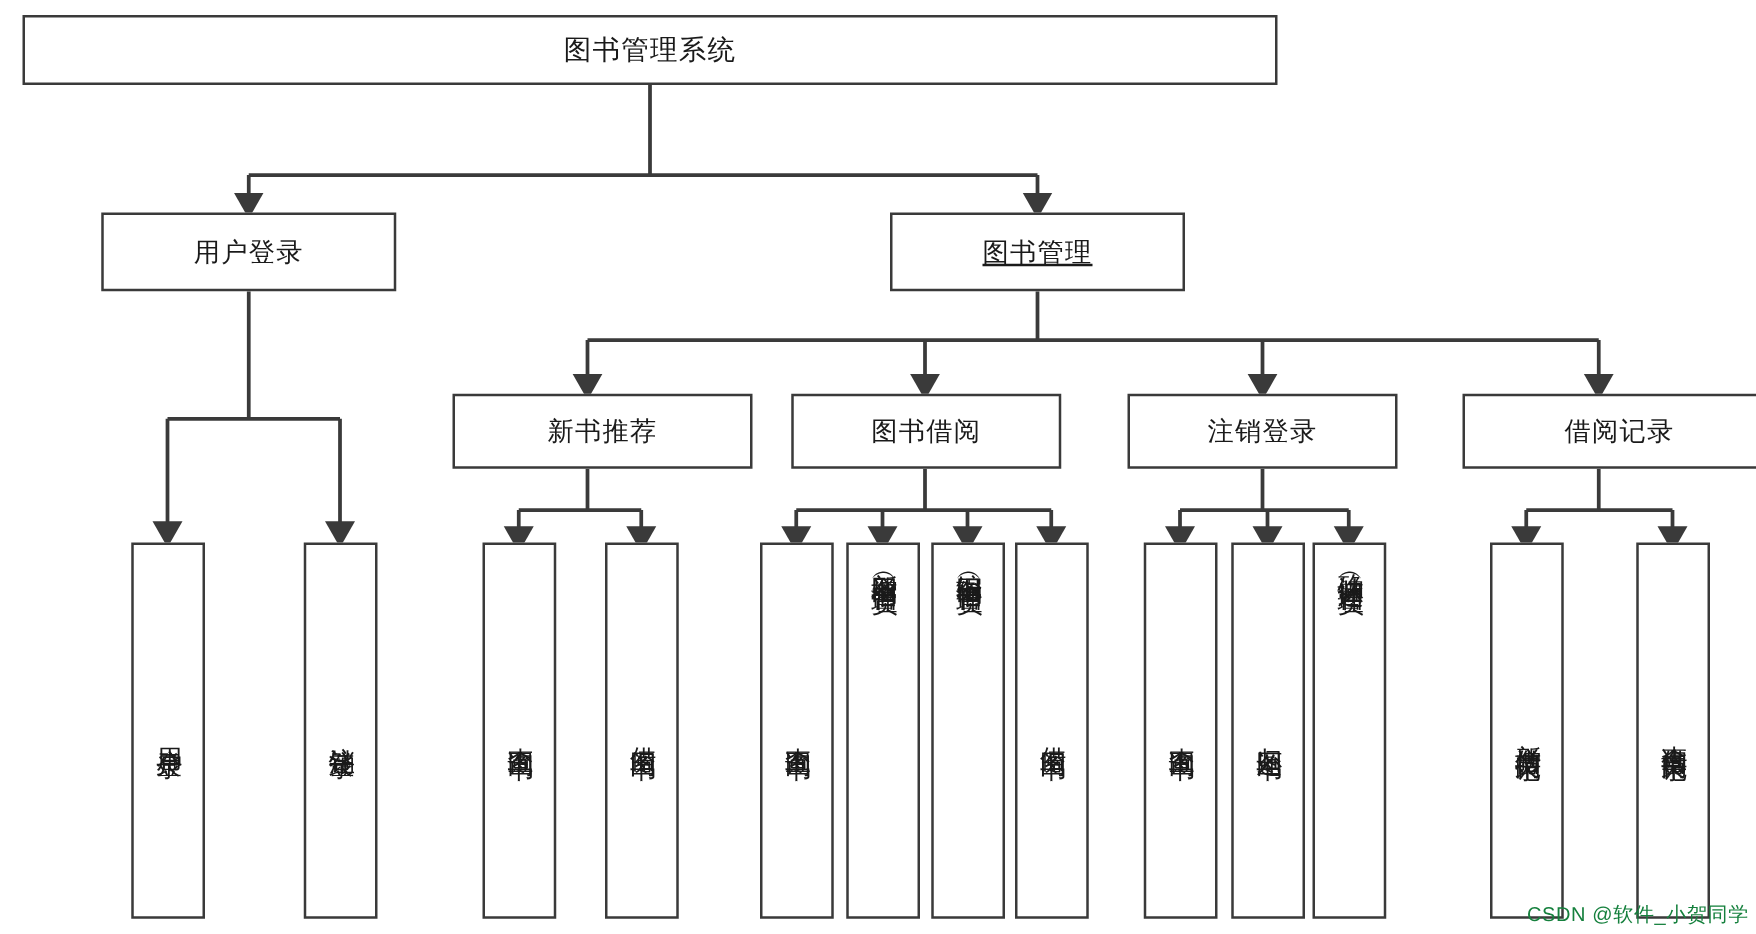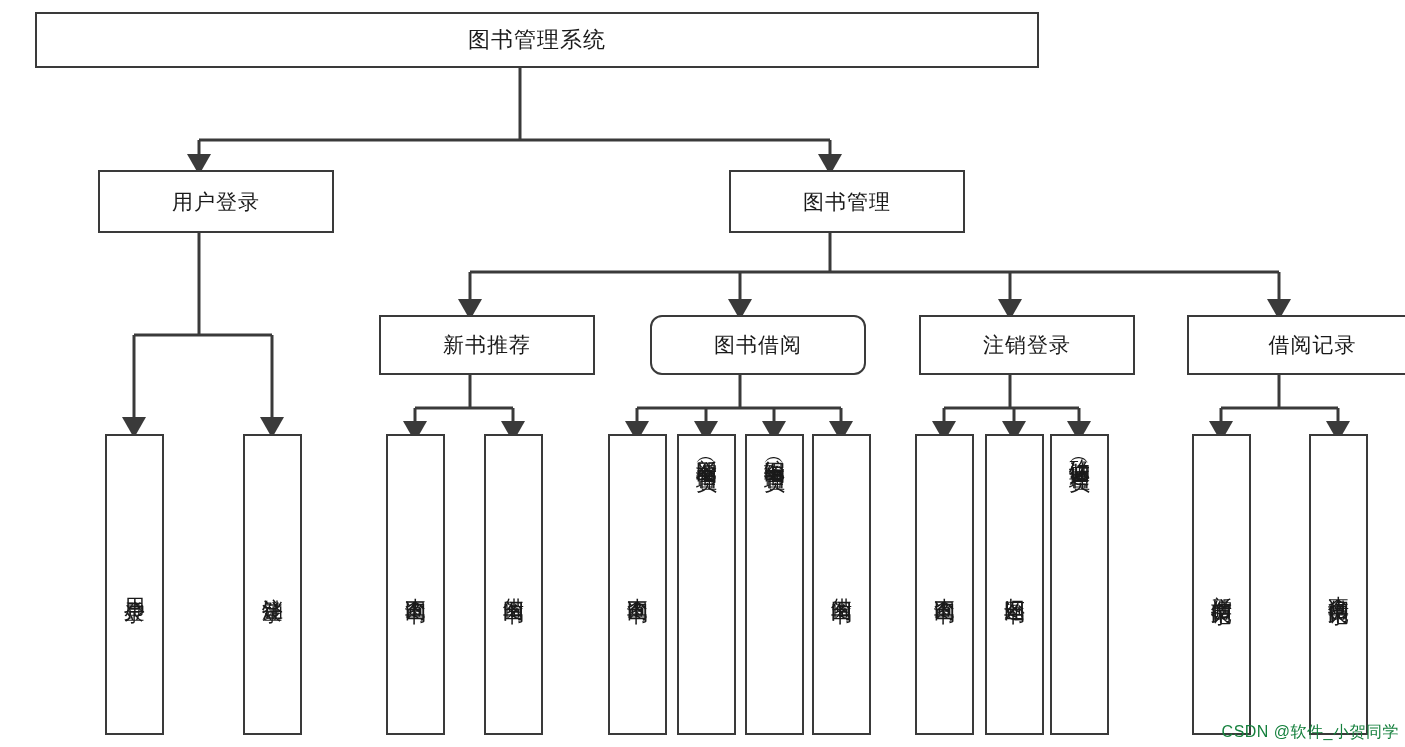--- a/index.html
+++ b/index.html
@@ -31,21 +31,20 @@
     background: #ffffff;
     border: 2px solid #3a3a3a;
     display: flex;
     align-items: center;
     justify-content: center;
     color: #1a1a1a;
   }
   .node.horizontal {
     font-size: 21px;
     letter-spacing: 1px;
-    margin-left: 17px;
   }
   .node.root {
     font-size: 22px;
   }
   .node.vertical {
     align-items: flex-start;
     justify-content: center;
     padding-top: 6px;
   }
   .node.vertical .vlabel {
@@ -125,28 +124,28 @@
     </g>
   </svg>
 
   <div class="node horizontal root" style="left:18px; top:12px; width:1004px; height:56px;">
     <span>图书管理系统</span>
   </div>
 
   <div class="node horizontal" style="left:81px; top:170px; width:236px; height:63px;">
     <span>用户登录</span>
   </div>
-  <div class="node horizontal" style="left:712px; top:170px; width:236px; height:63px;">
+  <div class="node horizontal" style="left:712px; top:170px; width:236px; height:63px;text-decoration:underline;">
     <span>图书管理</span>
   </div>
 
-  <div class="node horizontal" style="left:362px; top:315px; width:216px; height:60px;">
+  <div class="node horizontal" style="left:362px; top:315px; width:240px; height:60px;">
     <span>新书推荐</span>
   </div>
-  <div class="node horizontal" style="left:633px; top:315px; width:216px; height:60px;border-radius:12px;">
+  <div class="node horizontal" style="left:633px; top:315px; width:216px; height:60px;">
     <span>图书借阅</span>
   </div>
   <div class="node horizontal" style="left:902px; top:315px; width:216px; height:60px;">
     <span>注销登录</span>
   </div>
   <div class="node horizontal" style="left:1170px; top:315px; width:251px; height:60px;">
     <span>借阅记录</span>
   </div>
 
   <div class="node vertical centered" style="left:105px; top:434px; width:59px; height:301px;">

